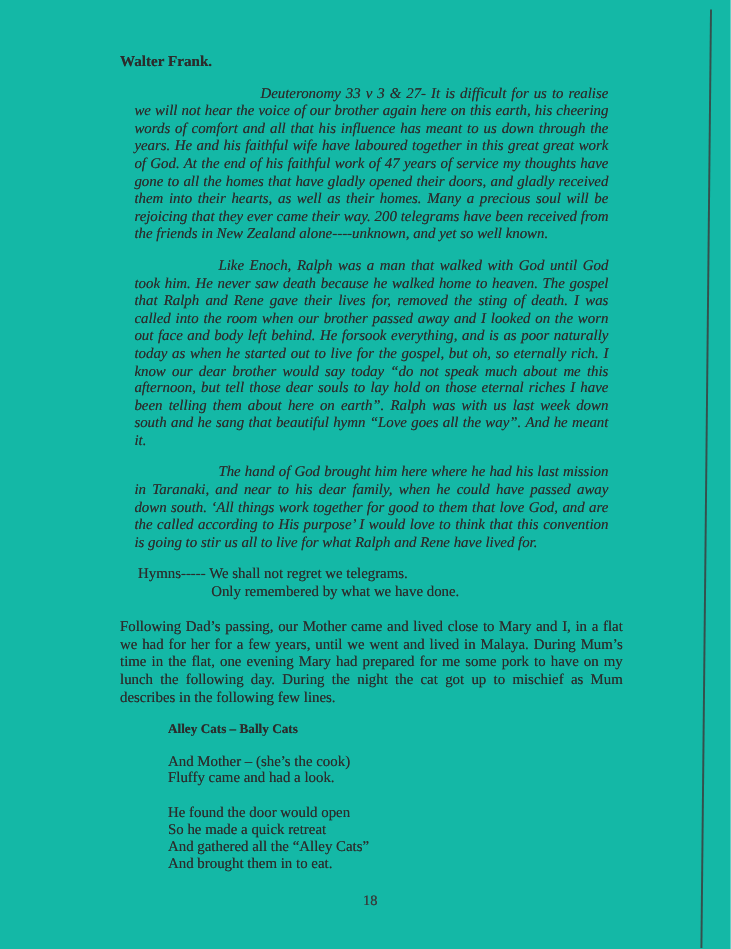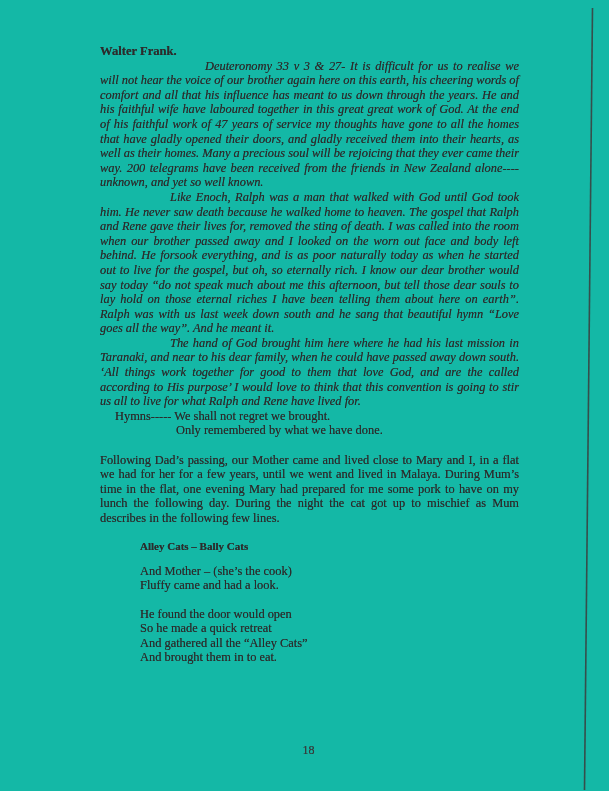--- a/index.html
+++ b/index.html
@@ -31,21 +31,21 @@
     font-size: 12.4px;
     line-height: 14.6px;
   }
   .heading {
     font-weight: bold;
     font-size: 12.6px;
     margin: 0;
     line-height: 14.6px;
   }
   .memorial {
-    margin: 0;
+    margin: 12px;
     font-style: italic;
     text-align: justify;
   }
   .memorial.deep-indent { text-indent: 105px; }
   .memorial.tab-indent  { text-indent: 70px; }
   .hymns { margin: 0; }
   .hymns-line1 { padding-left: 15px; }
   .hymns-line2 { padding-left: 76px; }
   .narrative {
     margin: 14.6px 0 0 0;
@@ -87,21 +87,21 @@
 
     <p class="heading">Walter Frank.</p>
 
     <p class="memorial deep-indent">Deuteronomy 33 v 3 &amp; 27- It is difficult for us to realise we will not hear the voice of our brother again here on this earth, his cheering words of comfort and all that his influence has meant to us down through the years. He and his faithful wife have laboured together in this great great work of God. At the end of his faithful work of 47 years of service my thoughts have gone to all the homes that have gladly opened their doors, and gladly received them into their hearts, as well as their homes. Many a precious soul will be rejoicing that they ever came their way. 200 telegrams have been received from the friends in New Zealand alone----unknown, and yet so well known.</p>
 
     <p class="memorial tab-indent">Like Enoch, Ralph was a man that walked with God until God took him. He never saw death because he walked home to heaven. The gospel that Ralph and Rene gave their lives for, removed the sting of death. I was called into the room when our brother passed away and I looked on the worn out face and body left behind. He forsook everything, and is as poor naturally today as when he started out to live for the gospel, but oh, so eternally rich. I know our dear brother would say today “do not speak much about me this afternoon, but tell those dear souls to lay hold on those eternal riches I have been telling them about here on earth”. Ralph was with us last week down south and he sang that beautiful hymn “Love goes all the way”. And he meant it.</p>
 
     <p class="memorial tab-indent">The hand of God brought him here where he had his last mission in Taranaki, and near to his dear family, when he could have passed away down south. ‘All things work together for good to them that love God, and are the called according to His purpose’ I would love to think that this convention is going to stir us all to live for what Ralph and Rene have lived for.</p>
 
     <div class="hymns">
-      <div class="hymns-line1">Hymns----- We shall not regret we brought.</div>
+      <div class="hymns-line1">Hymns----- We shall not regret we telegrams.</div>
       <div class="hymns-line2">Only remembered by what we have done.</div>
     </div>
 
     <p class="narrative">Following Dad’s passing, our Mother came and lived close to Mary and I, in a flat we had for her for a few years, until we went and lived in Malaya. During Mum’s time in the flat, one evening Mary had prepared for me some pork to have on my lunch the following day. During the night the cat got up to mischief as Mum describes in the following few lines.</p>
 
     <div class="poem">
       <p class="poem-title">Alley Cats – Bally Cats</p>
 
       <div class="stanza">
         <div class="poem-line">And Mother – (she’s the cook)</div>

